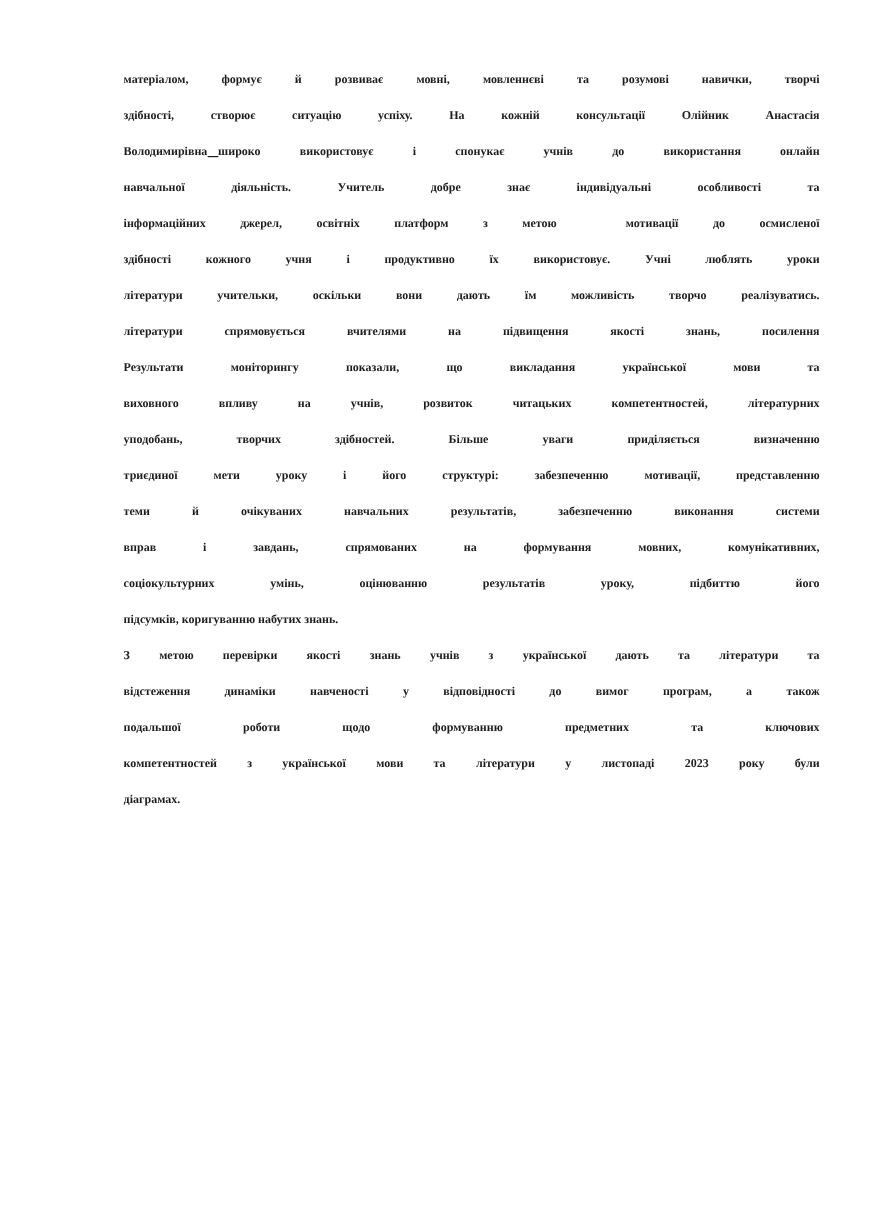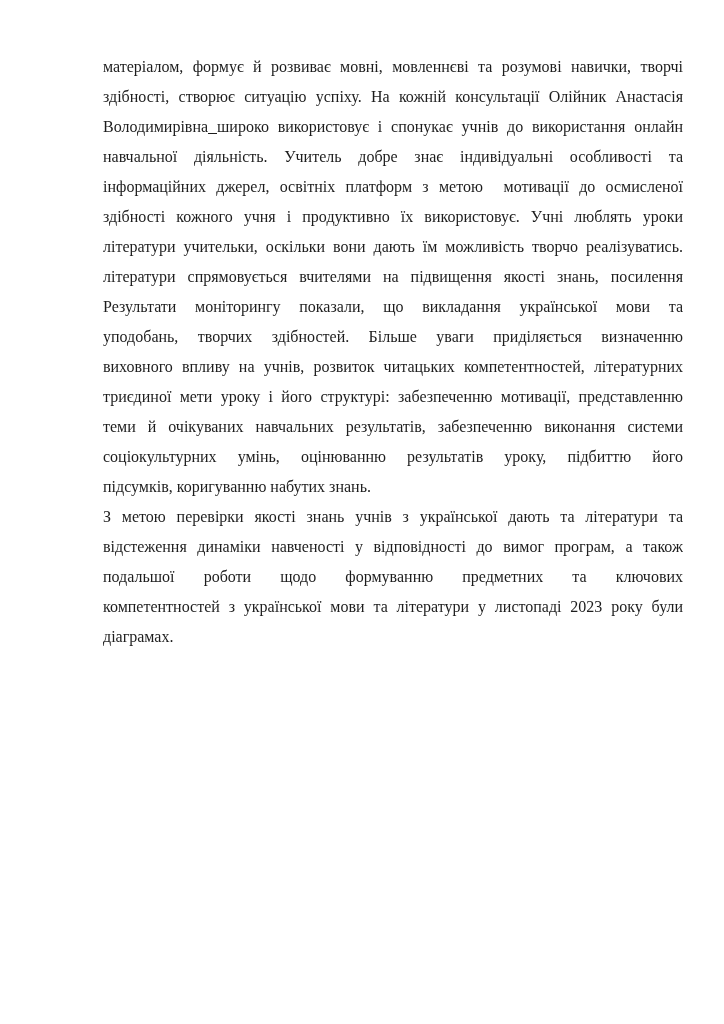--- a/index.html
+++ b/index.html
@@ -26,27 +26,28 @@
     position: absolute;
     left: 103px;
     top: 52px;
     width: 580px;
   }
   .para {
     margin: 0;
     padding: 0;
   }
   .ln {
-    font-size: 16px;
+    font-size: 10px;
     line-height: 30px;
     height: 30px;
     overflow: hidden;
     text-align: justify;
     text-align-last: justify;
     word-spacing: normal;
+    font-weight: bold;
   }
   .ln.last {
     text-align: center;
     text-align-last: left;
   }
   .u-space {
     display: inline-block;
     width: 9px;
     height: 3px;
     border-bottom: 1.6px solid #1d1d1d;
@@ -62,24 +63,25 @@
     <div class="para">
       <div class="ln">матеріалом, формує й розвиває мовні, мовленнєві та розумові навички, творчі</div>
       <div class="ln">здібності, створює ситуацію успіху. На кожній консультації Олійник Анастасія</div>
       <div class="ln"><span>Володимирівна</span><span class="u-space"></span><span>широко використовує і спонукає учнів до використання онлайн</span></div>
       <div class="ln">навчальної діяльність. Учитель добре знає індивідуальні особливості та</div>
       <div class="ln">інформаційних джерел, освітніх платформ з метою&nbsp; мотивації до осмисленої</div>
       <div class="ln">здібності кожного учня і продуктивно їх використовує. Учні люблять уроки</div>
       <div class="ln">літератури учительки, оскільки вони дають їм можливість творчо реалізуватись.</div>
       <div class="ln">літератури спрямовується вчителями на підвищення якості знань, посилення</div>
       <div class="ln">Результати моніторингу показали, що викладання української мови та</div>
+      <div class="ln">виховного впливу на учнів, розвиток читацьких компетентностей, літературних</div>
       <div class="ln">уподобань, творчих здібностей. Більше уваги приділяється визначенню</div>
-      <div class="ln">виховного впливу на учнів, розвиток читацьких компетентностей, літературних</div>
       <div class="ln">триєдиної мети уроку і його структурі: забезпеченню мотивації, представленню</div>
       <div class="ln">теми й очікуваних навчальних результатів, забезпеченню виконання системи</div>
+      <div class="ln">вправ і завдань, спрямованих на формування мовних, комунікативних,</div>
       <div class="ln">соціокультурних умінь, оцінюванню результатів уроку, підбиттю його</div>
       <div class="ln last">підсумків, коригуванню набутих знань.</div>
     </div>
 
 
     <div class="para">
       <div class="ln">З метою перевірки якості знань учнів з української дають та літератури та</div>
       <div class="ln">відстеження динаміки навченості у відповідності до вимог програм, а також</div>
       <div class="ln">подальшої роботи щодо формуванню предметних та ключових</div>
       <div class="ln">компетентностей з української мови та літератури у листопаді 2023 року були</div>

